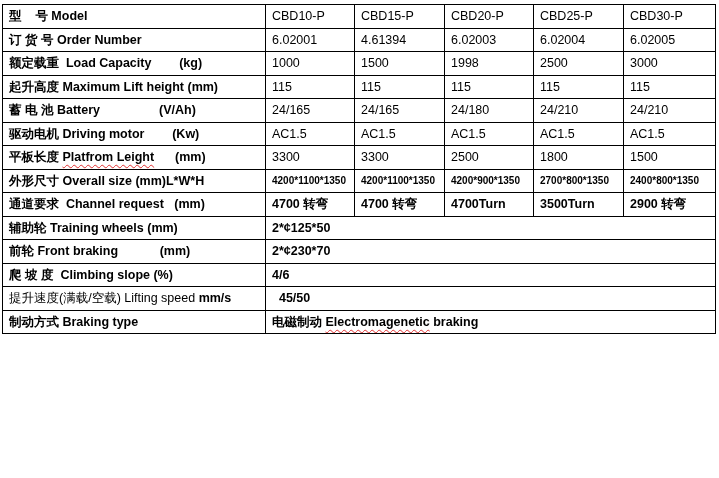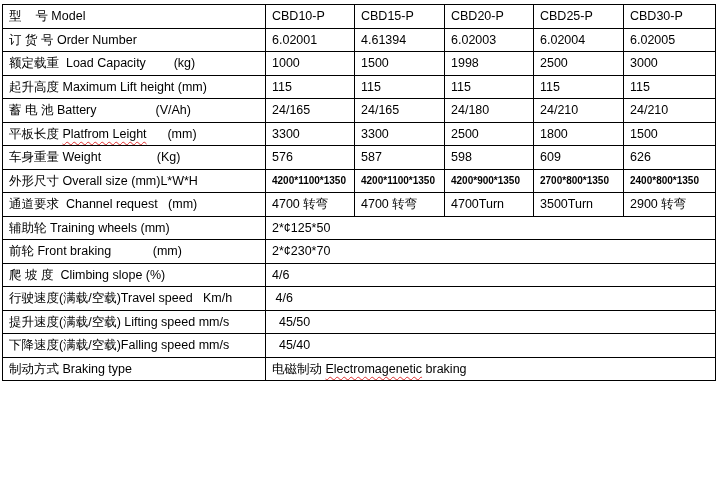--- a/index.html
+++ b/index.html
@@ -28,21 +28,21 @@
     white-space: pre;
     overflow: hidden;
     vertical-align: middle;
     line-height: 1;
   }
   table.spec td.small {
     font-size: 10px;
     font-weight: bold;
     letter-spacing: 0;
   }
-  .b { font-weight: normal; }
+  .b { font-weight: bold; }
   .m {
     text-decoration-line: underline;
     text-decoration-style: wavy;
     text-decoration-color: #e03030;
     text-decoration-thickness: 1px;
     text-underline-offset: 3px;
   }
 </style>
 </head>
 <body>
@@ -92,34 +92,34 @@
         </tr>
         <tr>
           <td><span class="b">蓄 电 池 Battery                 (V/Ah)</span></td>
           <td><span>24/165</span></td>
           <td><span>24/165</span></td>
           <td><span>24/180</span></td>
           <td><span>24/210</span></td>
           <td><span>24/210</span></td>
         </tr>
         <tr>
+          <td><span class="b">驱动电机 Driving motor        (Kw)</span></td>
+          <td><span>AC1.5</span></td>
+          <td><span>AC1.5</span></td>
+          <td><span>AC1.5</span></td>
+          <td><span>AC1.5</span></td>
+          <td><span>AC1.5</span></td>
+        </tr>
+        <tr>
           <td><span class="b">平板长度 </span><span class="b m">Platfrom Leight</span><span class="b">      (mm)</span></td>
           <td><span>3300</span></td>
           <td><span>3300</span></td>
           <td><span>2500</span></td>
           <td><span>1800</span></td>
           <td><span>1500</span></td>
-        </tr>
-        <tr>
-          <td><span class="b">车身重量 Weight                (Kg)</span></td>
-          <td><span>576</span></td>
-          <td><span>587</span></td>
-          <td><span>598</span></td>
-          <td><span>609</span></td>
-          <td><span>626</span></td>
         </tr>
         <tr>
           <td><span class="b">外形尺寸 Overall size (mm)L*W*H</span></td>
           <td class="small"><span>4200*1100*1350</span></td>
           <td class="small"><span>4200*1100*1350</span></td>
           <td class="small"><span>4200*900*1350</span></td>
           <td class="small"><span>2700*800*1350</span></td>
           <td class="small"><span>2400*800*1350</span></td>
         </tr>
         <tr>
@@ -136,30 +136,22 @@
         </tr>
         <tr>
           <td><span class="b">前轮 Front braking            (mm)</span></td>
           <td colspan="5"><span class="b">2*¢230*70</span></td>
         </tr>
         <tr>
           <td><span class="b">爬 坡 度  Climbing slope (%)</span></td>
           <td colspan="5"><span class="b">4/6</span></td>
         </tr>
         <tr>
-          <td><span>行驶速度(满载/空载)Travel speed   </span><span class="b">Km/h</span></td>
-          <td colspan="5"><span class="b"> 4/6</span></td>
-        </tr>
-        <tr>
           <td><span>提升速度(满载/空载) Lifting speed </span><span class="b">mm/s</span></td>
           <td colspan="5"><span class="b">  45/50</span></td>
-        </tr>
-        <tr>
-          <td><span>下降速度(满载/空载)Falling speed </span><span class="b">mm/s</span></td>
-          <td colspan="5"><span class="b">  45/40</span></td>
         </tr>
         <tr>
           <td><span class="b">制动方式 Braking type</span></td>
           <td colspan="5"><span class="b">电磁制动 </span><span class="b m">Electromagenetic</span><span class="b"> braking</span></td>
         </tr>
       </tbody>
   </table>
 </div>
 
 </body></html>

